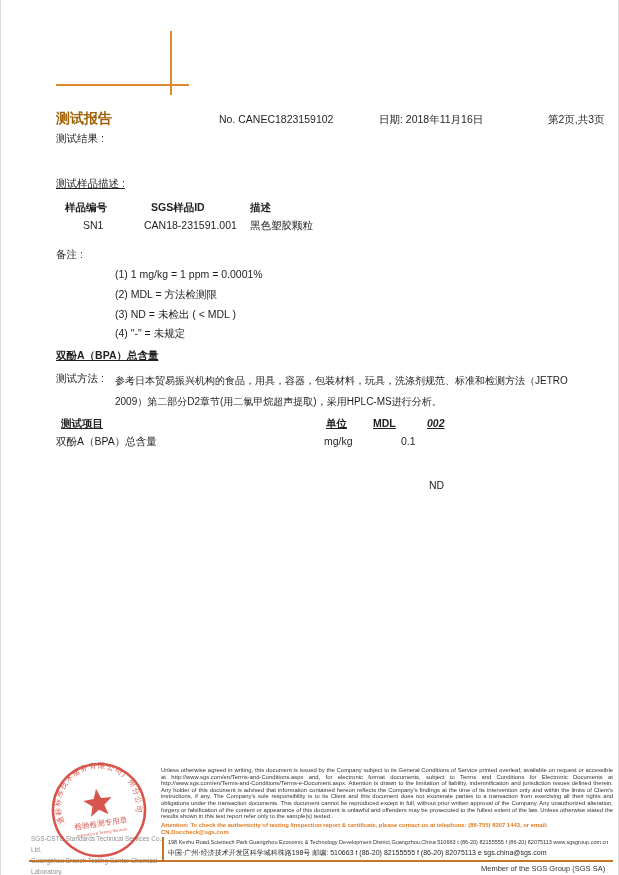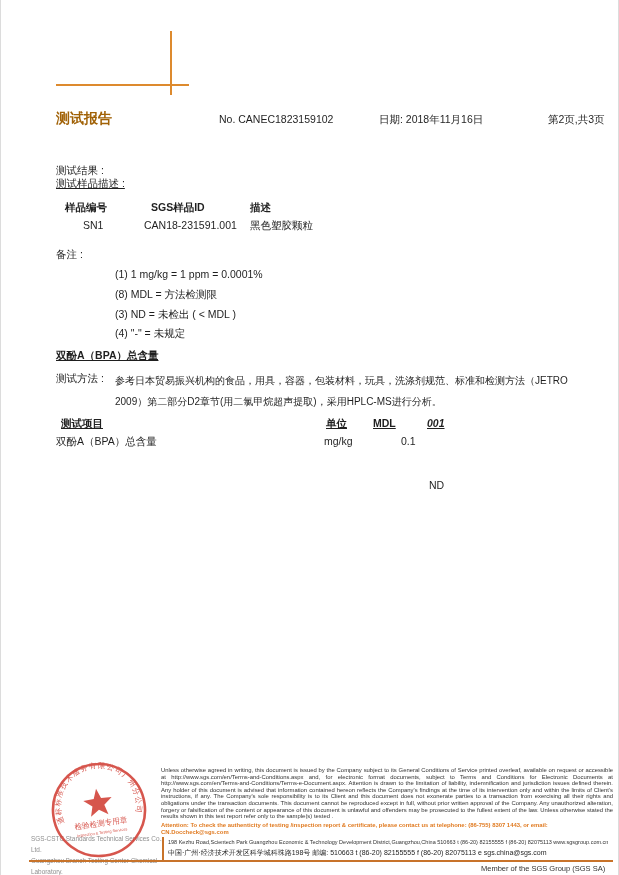--- a/index.html
+++ b/index.html
@@ -41,44 +41,44 @@
 <div class="page">
 
   <div class="abs logo-hline" style="left:55px; top:84px; width:133px;"></div>
   <div class="abs logo-vline" style="left:169px; top:31px; height:64px;"></div>
 
   <div class="abs doc-title" style="left:55px; top:110px;">测试报告</div>
   <div class="abs hdr-txt" style="left:218px; top:113px;">No. CANEC1823159102</div>
   <div class="abs hdr-txt" style="left:378px; top:113px;">日期: 2018年11月16日</div>
   <div class="abs hdr-txt" style="left:515px; top:113px;margin-left:32px;">第2页,共3页</div>
 
-  <div class="abs body-txt" style="left:55px; top:164px;">测试结果 :</div>
+  <div class="abs body-txt" style="left:55px; top:132px;">测试结果 :</div>
   <div class="abs body-txt uline" style="left:55px; top:177px;">测试样品描述 :</div>
 
   <div class="abs body-txt bold" style="left:64px; top:201px;">样品编号</div>
   <div class="abs body-txt bold" style="left:150px; top:201px;">SGS样品ID</div>
   <div class="abs body-txt bold" style="left:249px; top:201px;">描述</div>
   <div class="abs body-txt" style="left:82px; top:219px;">SN1</div>
   <div class="abs body-txt" style="left:143px; top:219px;">CAN18-231591.001</div>
   <div class="abs body-txt" style="left:249px; top:219px;">黑色塑胶颗粒</div>
 
   <div class="abs body-txt" style="left:55px; top:248px;text-align:right;">备注 :</div>
   <div class="abs body-txt" style="left:114px; top:268px;">(1) 1 mg/kg = 1 ppm = 0.0001%</div>
-  <div class="abs body-txt" style="left:114px; top:288px;">(8) MDL = 方法检测限</div>
+  <div class="abs body-txt" style="left:114px; top:288px;">(2) MDL = 方法检测限</div>
   <div class="abs body-txt" style="left:114px; top:308px;">(3) ND = 未检出 ( &lt; MDL )</div>
   <div class="abs body-txt" style="left:114px; top:327px;">(4) "-" = 未规定</div>
 
   <div class="abs body-txt bold uline" style="left:55px; top:349px;">双酚A（BPA）总含量</div>
   <div class="abs body-txt" style="left:55px; top:372px;">测试方法 :</div>
   <div class="abs method-par" style="left:114px; top:370px;">参考日本贸易振兴机构的食品，用具，容器，包装材料，玩具，洗涤剂规范、标准和检测方法（JETRO 2009）第二部分D2章节(用二氯甲烷超声提取)，采用HPLC-MS进行分析。</div>
 
   <div class="abs body-txt bold uline" style="left:60px; top:417px;">测试项目</div>
   <div class="abs body-txt bold uline" style="left:325px; top:417px;">单位</div>
   <div class="abs body-txt bold uline" style="left:372px; top:417px;">MDL</div>
-  <div class="abs body-txt bold uline ital" style="left:426px; top:417px;">001</div>
+  <div class="abs body-txt bold uline ital" style="left:426px; top:417px;">002</div>
   <div class="abs body-txt" style="left:55px; top:435px;">双酚A（BPA）总含量</div>
   <div class="abs body-txt" style="left:323px; top:435px;">mg/kg</div>
   <div class="abs body-txt" style="left:400px; top:435px;">0.1</div>
   <div class="abs body-txt" style="left:428px; top:435px;margin-top:44px;">ND</div>
 
   <div class="abs legal-wrap" style="left:160px; top:767px;">
     <div class="legal-txt">Unless otherwise agreed in writing, this document is issued by the Company subject to its General Conditions of Service printed overleaf, available on request or accessible at http://www.sgs.com/en/Terms-and-Conditions.aspx and, for electronic format documents, subject to Terms and Conditions for Electronic Documents at http://www.sgs.com/en/Terms-and-Conditions/Terms-e-Document.aspx. Attention is drawn to the limitation of liability, indemnification and jurisdiction issues defined therein. Any holder of this document is advised that information contained hereon reflects the Company's findings at the time of its intervention only and within the limits of Client's instructions, if any. The Company's sole responsibility is to its Client and this document does not exonerate parties to a transaction from exercising all their rights and obligations under the transaction documents. This document cannot be reproduced except in full, without prior written approval of the Company. Any unauthorized alteration, forgery or falsification of the content or appearance of this document is unlawful and offenders may be prosecuted to the fullest extent of the law. Unless otherwise stated the results shown in this test report refer only to the sample(s) tested .</div>
     <div class="attention-txt">Attention: To check the authenticity of testing /inspection report &amp; certificate, please contact us at telephone: (86-755) 8307 1443, or email: CN.Doccheck@sgs.com</div>
   </div>
 

